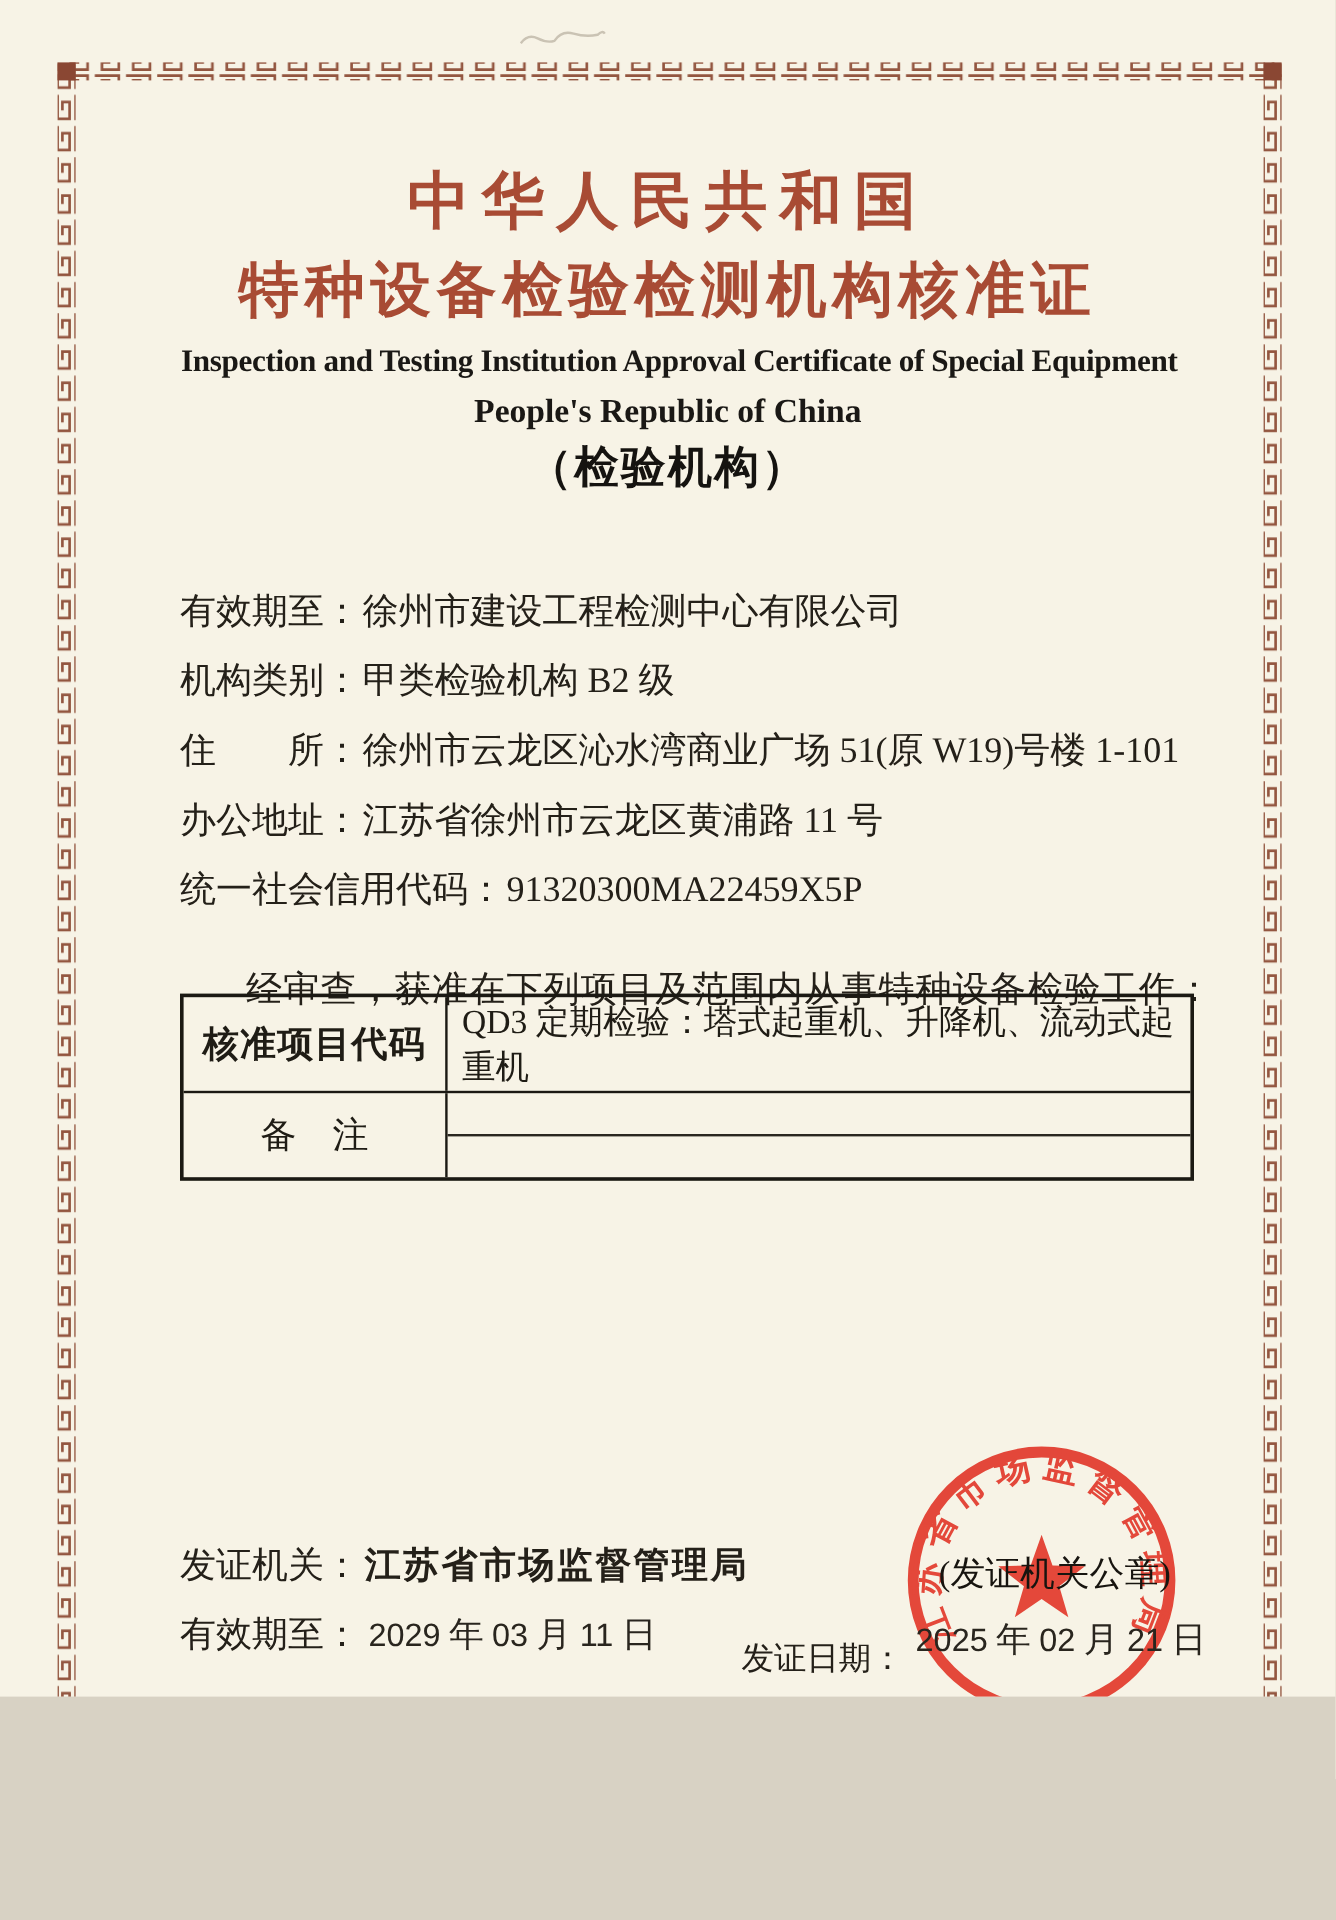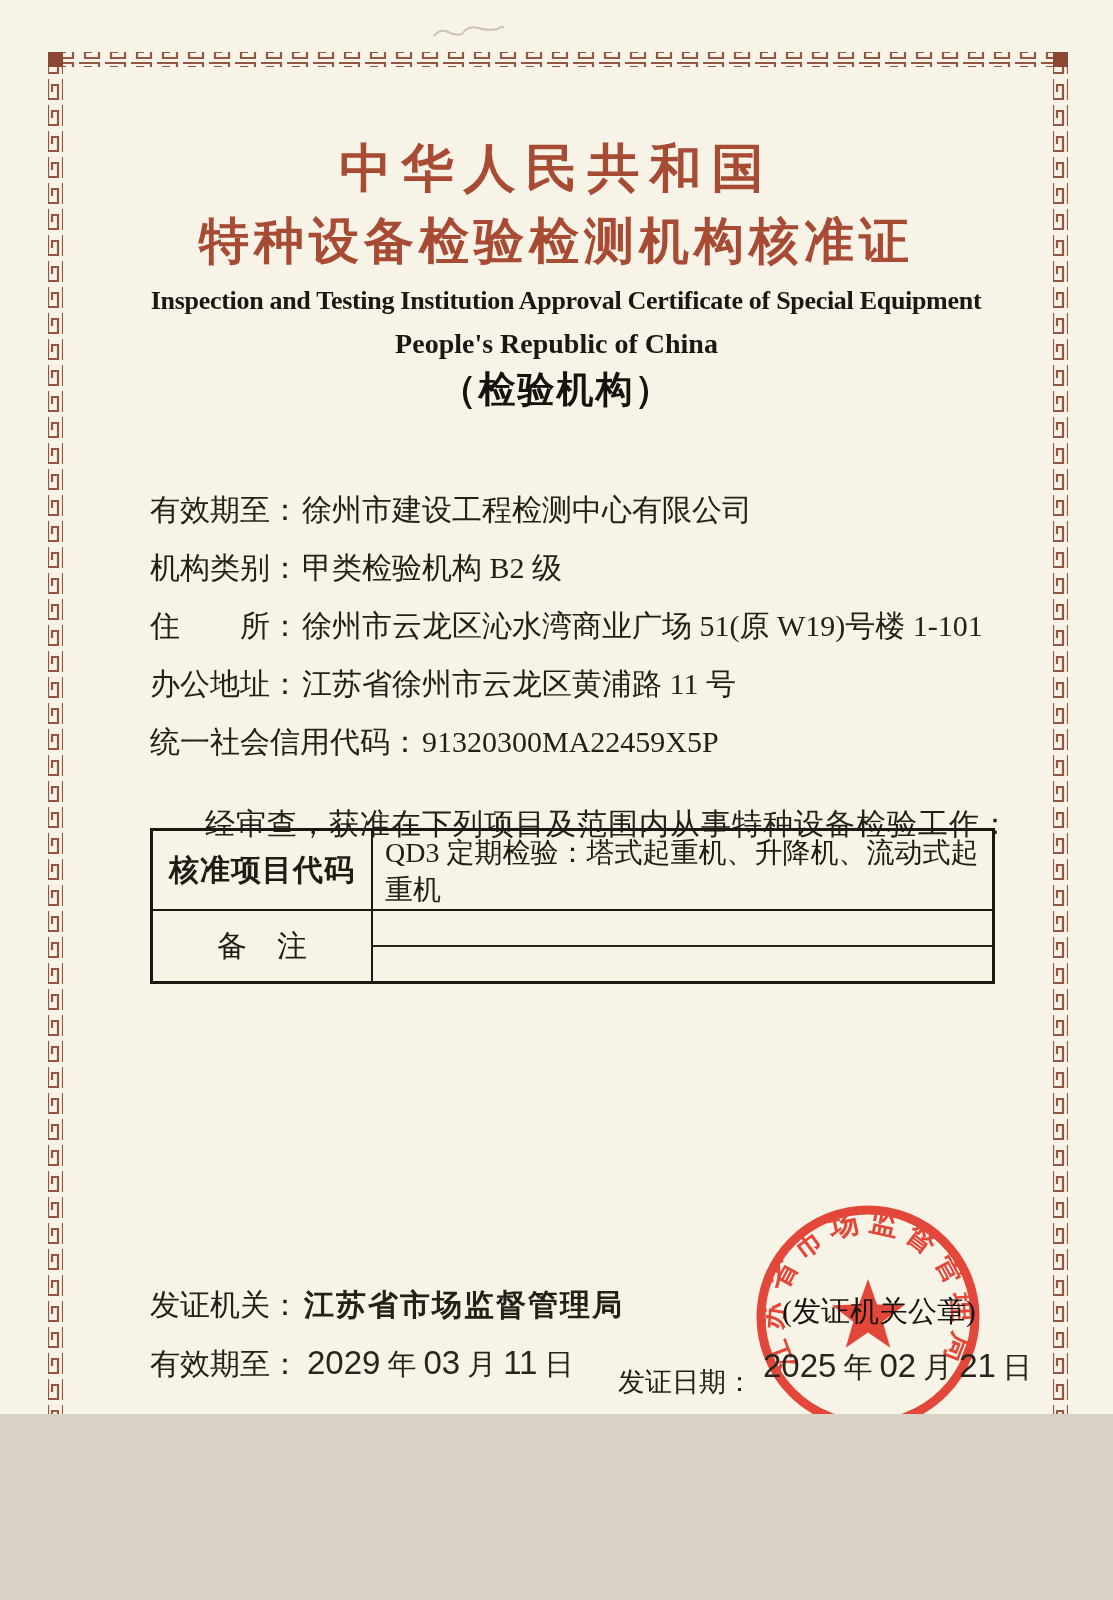--- a/index.html
+++ b/index.html
@@ -43,21 +43,21 @@
   .t-code-cell { flex: 1; padding: 3px 12px; font-size: 28px; line-height: 37px; word-break: break-all; color: #1f1c15; }
   .t-remark-cell { flex: 1; display: flex; flex-direction: column; }
   .t-remark-sub1 { height: 36px; border-bottom: 2px solid #2a2720; }
   .t-remark-sub2 { flex: 1; }
 
   
   .issuer-line { top: 1285px; left: 150px; font-size: 30px; line-height: 40px; color: #242019; }
   .issuer-line .issuer-value { font-weight: bold; letter-spacing: 2px; margin-left: 4px; }
   .valid-line  { top: 1342px; left: 150px; font-size: 30px; line-height: 42px; color: #242019; }
   .date-line   { white-space: nowrap; }
-  .date-line .num  { font-family: "Liberation Sans", "DejaVu Sans", sans-serif; font-size: 33px; margin: 14px 7px; color: #2a2username2; color: #29251e; }
+  .date-line .num  { font-family: "Liberation Sans", "DejaVu Sans", sans-serif; font-size: 27px; margin: 14px 7px; color: #2a2username2; color: #29251e; }
   .date-line .unit { font-size: 29px; color: #29251e; }
   .issue-label { top: 1364px; left: 618px; font-size: 27px; color: #242019; z-index: 6; }
   .issue-date  { top: 1347px; left: 756px; font-size: 30px; z-index: 6; }
   .seal-overlay-text { top: 1292px; left: 748px; width: 262px; text-align: center; font-size: 29px; color: #17140f; z-index: 6; letter-spacing: 0px; }
 
   .page-footer { top: 1544px; font-size: 25px; letter-spacing: 2px; color: #34302a; }
 
   .seal-svg { top: 1199px; left: 750px; z-index: 4; opacity: 0.93; }
   .frame-svg, .scribble-svg { top: 0; left: 0; }
 </style>

